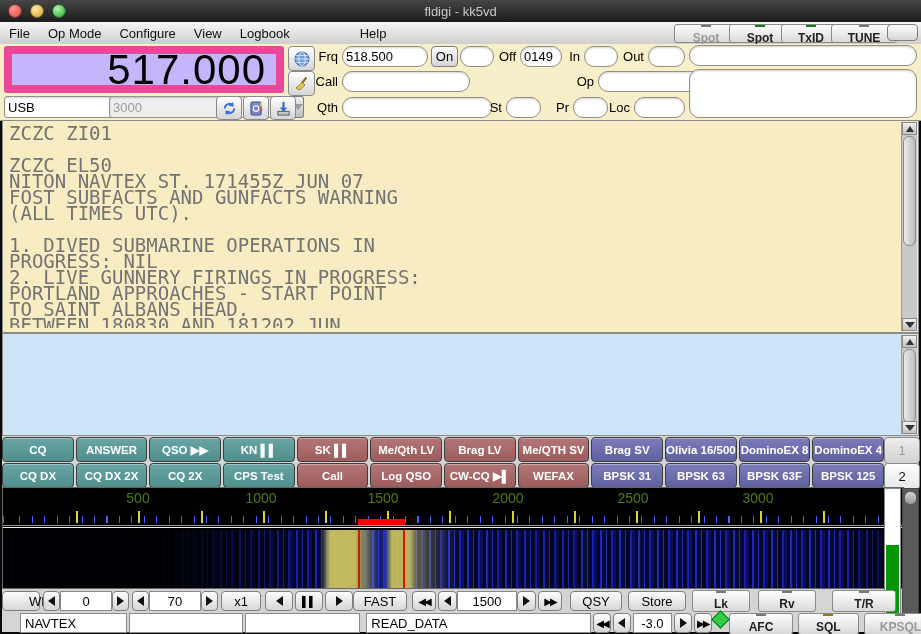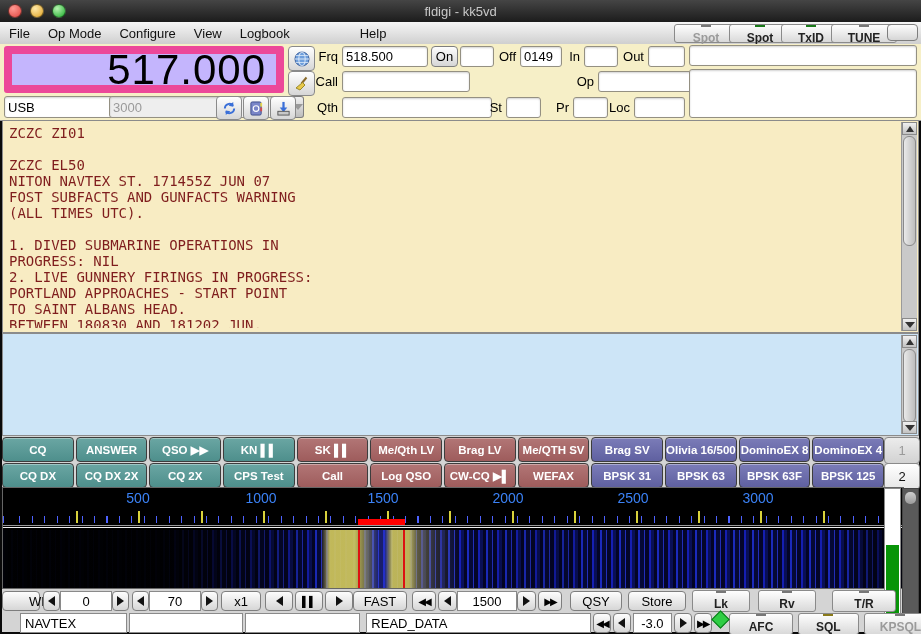--- a/index.html
+++ b/index.html
@@ -27,55 +27,55 @@
   .led-gray{background:#d0d0d0;}
   .dim{color:#9a9a9a;}
   
   .toppanel{left:0;top:44px;width:921px;height:76px;background:#f6efc7;border-bottom:1px solid #999;}
   .freqdisp{left:4px;top:46px;width:280px;height:47px;background:#c4b5fd;border:8px solid #ec4899;
             border-radius:3px;display:flex;align-items:center;justify-content:flex-end;
             font-size:42px;letter-spacing:1px;color:#000;padding-right:10px;box-sizing:border-box;}
   .iconbtn{background:linear-gradient(#ffffff,#d6d6d6);border:1px solid #8a8a8a;border-radius:4px;
            display:flex;align-items:center;justify-content:center;}
   .f-lbl{font-size:13px;color:#000;text-align:right;}
-  .inp{background:#fff;border:1px solid #949082;border-radius:3px;box-shadow:inset 0 1px 2px rgba(0,0,0,.18);
+  .inp{background:#fff;border:1px solid #949082;border-radius:10px;box-shadow:inset 0 1px 2px rgba(0,0,0,.18);
        font-family:"Liberation Sans",sans-serif;font-size:13px;padding:0 3px;box-sizing:border-box;height:21px;}
   .btn{background:linear-gradient(#fdfdfd,#d6d6d6);border:1px solid #7e7e7e;border-radius:4px;
        font-size:13px;display:flex;align-items:center;justify-content:center;color:#000;box-sizing:border-box;}
   .combo{display:flex;height:22px;}
   .combo .inp{border-radius:3px 0 0 3px;height:22px;flex:1;}
   .combo-arrow{width:20px;background:linear-gradient(#efefef,#bdbdbd);border:1px solid #7e7e7e;border-left:none;
                border-radius:0 3px 3px 0;display:flex;align-items:center;justify-content:center;}
   .tri-d{width:0;height:0;border-left:5px solid transparent;border-right:5px solid transparent;border-top:6px solid #333;}
   .tri-u{width:0;height:0;border-left:4px solid transparent;border-right:4px solid transparent;border-bottom:6px solid #333;}
   .tri-l{width:0;height:0;border-top:5px solid transparent;border-bottom:5px solid transparent;border-right:7px solid #111;}
   .tri-r{width:0;height:0;border-top:5px solid transparent;border-bottom:5px solid transparent;border-left:7px solid #111;}
   
   .rxpane{left:2px;top:120px;width:917px;height:213px;background:#f8ecc3;border:1px solid #8b8b8b;box-sizing:border-box;}
   .rxtext{position:absolute;left:6px;top:4px;right:20px;bottom:4px;white-space:pre-wrap;
-          font-family:"DejaVu Sans Mono",monospace;font-size:14px;line-height:16px;color:#7f1d1d;overflow:hidden;}
+          font-family:"DejaVu Sans Mono",monospace;font-size:19px;line-height:16px;color:#737373;overflow:hidden;}
   .txpane{left:2px;top:333px;width:917px;height:103px;background:#cde5f7;border:1px solid #8b8b8b;box-sizing:border-box;}
   .sbar{position:absolute;top:1px;bottom:1px;right:1px;width:15px;background:#c9c9c9;border-left:1px solid #9a9a9a;}
   .sbtn{position:absolute;left:0;right:0;height:13px;background:linear-gradient(#f0f0f0,#c2c2c2);
         border:1px solid #8a8a8a;box-sizing:border-box;display:flex;align-items:center;justify-content:center;}
   .sthumb{position:absolute;left:1px;right:1px;background:linear-gradient(90deg,#e9e9e9,#bdbdbd);
           border:1px solid #8a8a8a;border-radius:6px;}
   
   .mrow{left:2px;width:882px;height:25px;display:flex;gap:2px;}
   .mbtn{flex:1;border:1px solid #3d3d3d;border-radius:4px;color:#fff;font-weight:bold;font-size:11.5px;
         display:flex;align-items:center;justify-content:center;white-space:nowrap;overflow:hidden;
         box-shadow:inset 0 1px 0 rgba(255,255,255,.35);}
   .mb-teal{background:linear-gradient(#6aa6a3,#4e8f8c);}
   .mb-maroon{background:linear-gradient(#b27676,#9e5c5c);}
   .mb-blue{background:linear-gradient(#7b7cb8,#5f60a0);}
   .setbtn{position:absolute;width:34px;height:25px;border:1px solid #8a8a8a;border-radius:4px;
           display:flex;align-items:center;justify-content:center;font-size:13px;}
   
   .wf{left:2px;top:487px;width:902px;height:102px;background:#000;border:1px solid #666;box-sizing:border-box;}
-  .wf-num{position:absolute;top:2px;color:#3b82f6;font-size:14px;transform:translateX(-50%);}
+  .wf-num{position:absolute;top:2px;color:#4d7c0f;font-size:14px;transform:translateX(-50%);}
   .wf-ticks{position:absolute;left:0;top:22px;width:100%;height:15px;}
   .tick-minor{position:absolute;left:0;right:0;bottom:2px;height:7px;
       background:repeating-linear-gradient(90deg,transparent 0 11.4px,#4d62ff 11.4px 12.44px);background-position-x:5px;}
   .tick-major{position:absolute;left:0;right:0;bottom:2px;height:12px;
       background:repeating-linear-gradient(90deg,transparent 0 60.2px,#d8d23c 60.2px 62.2px);background-position-x:13px;}
   .wf-marker{position:absolute;left:355px;top:31px;width:47px;height:6px;background:#ff0000;}
   .wf-sep{position:absolute;left:0;top:37px;width:100%;height:5px;
       background:linear-gradient(#9a9a9a 0 1px,#000 1px 2px,#efefef 2px 3px,#000 3px 5px);}
   .wf-body{position:absolute;left:0;top:42px;width:100%;height:58px;background-color:#000;
       background-image:

